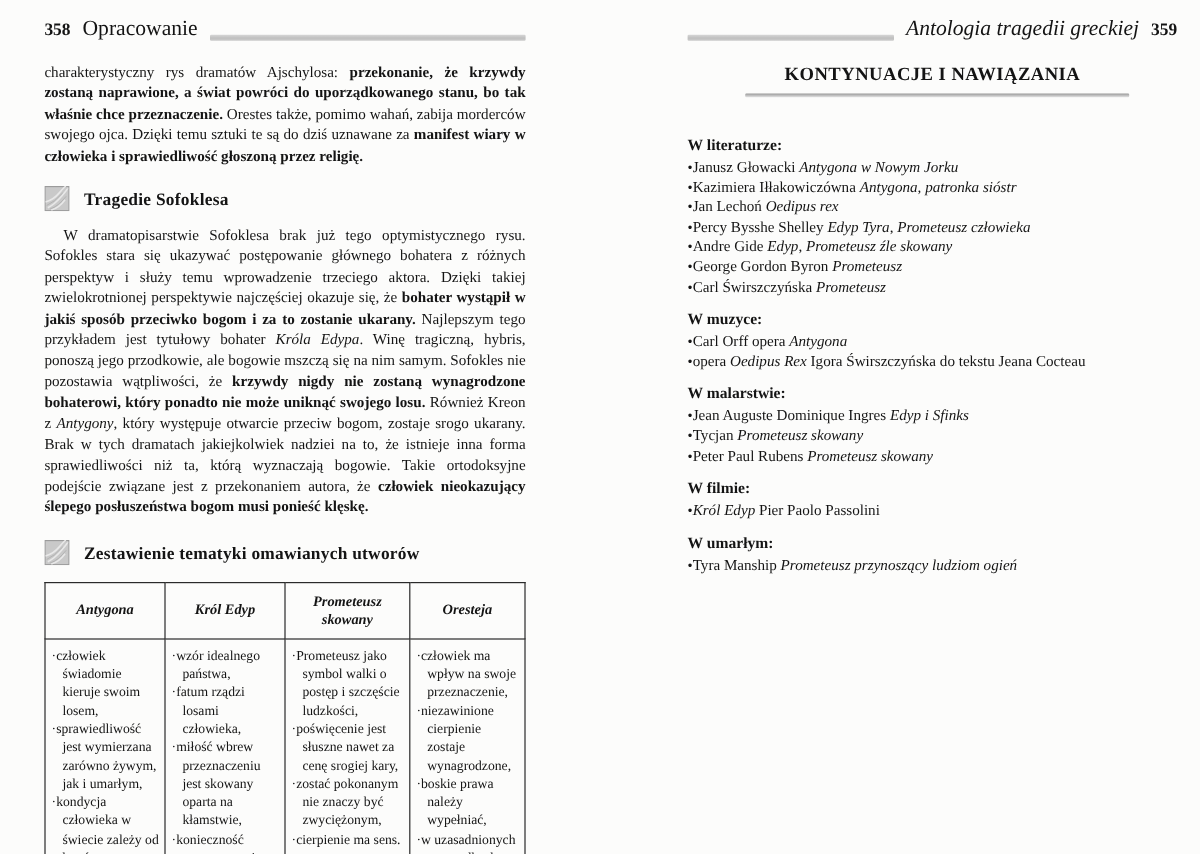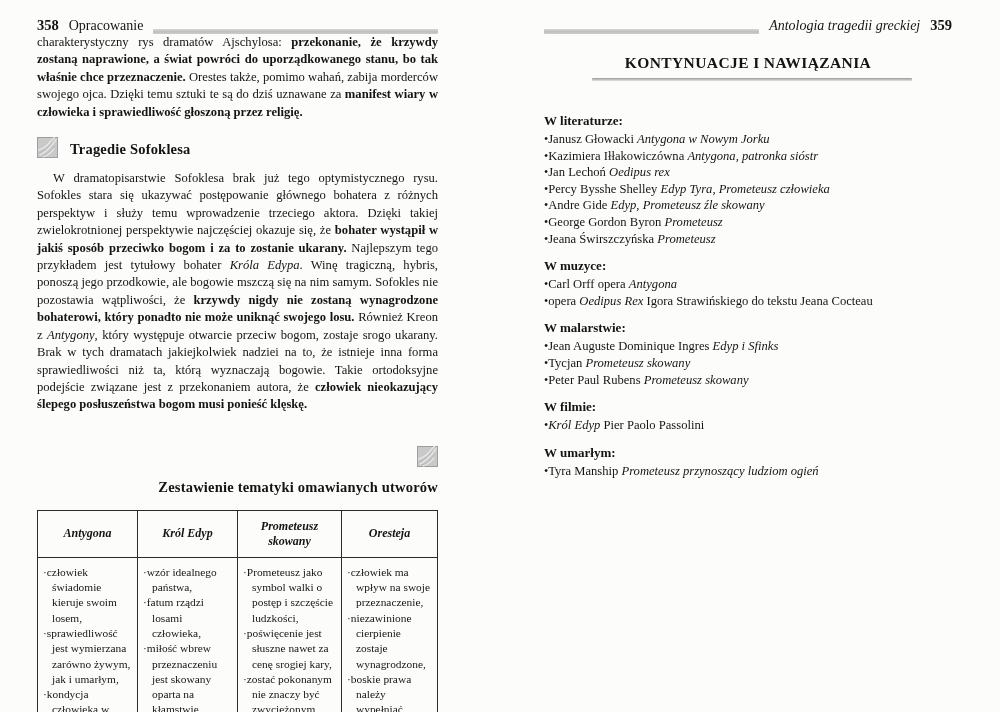--- a/index.html
+++ b/index.html
@@ -1,40 +1,40 @@
 <!DOCTYPE html>
 <html lang="pl"><head>
 <meta charset="utf-8">
 <style>
   * { margin:0; padding:0; box-sizing:border-box; }
   html,body { width:1000px; height:712px; background:#fcfcfb; overflow:hidden; }
   body { font-family:"Liberation Serif", serif; color:#141414; }
 
   .page { position:absolute; top:18px; }
   .page-left  { left:37px;  width:401px; }
-  .page-right { left:544px; width:408px; }
+  .page-right { left:573px; width:408px; }
 
   
   .pgheader { display:flex; align-items:flex-end; height:16px; }
   .pgnum   { font-weight:bold; font-size:14.5px; }
-  .runhead { font-size:14px; margin:0 10px; white-space:nowrap; }
+  .runhead { font-size:18px; margin:0 10px; white-space:nowrap; }
   .runhead.it { font-style:italic; }
   .hbar { flex:1; height:5px; background:linear-gradient(#d6d6d6,#bfbfbf 55%,#cccccc); border-radius:1px; }
 
   
   .para { font-size:12.6px; line-height:17.4px; text-align:justify; }
   .para.indent { text-indent:16px; }
   .b { font-weight:bold; }
   .i { font-style:italic; }
 
   .sect { display:flex; align-items:flex-end; gap:12px; margin:16px 0 12px 0;font-family:Liberation Serif, serif; }
   .sect h2 { font-size:14.5px; font-weight:bold; letter-spacing:0.2px; }
   .sicon { width:21px; height:21px; flex:0 0 21px; display:block; }
 
-  #intro { }
+  #intro { margin-top:18px; }
 
   
   table { width:100%; border-collapse:collapse; margin-top:14px; }
   table, th, td { border:1px solid #2a2a2a; }
   th { font-size:12px; font-weight:bold; font-style:italic; text-align:center; padding:8px 2px; }
   td { vertical-align:top; padding:7px 4px 10px 5px; }
   td ul { list-style:none; }
   td li { font-size:11.4px; line-height:15.3px; padding-left:9px; text-indent:-9px; overflow-wrap:break-word; }
   td li::before { content:"\00B7 "; }
 
@@ -75,21 +75,21 @@
         <g fill="none" stroke="#b0b0b0" stroke-width="0.8">
           <path d="M2 17 Q 9 14 16 6"></path>
           <path d="M5 20 Q 12 18 19 9"></path>
         </g>
       </svg>
       <h2>Tragedie Sofoklesa</h2>
     </div>
 
     <p class="para indent"><span>W dramatopisarstwie Sofoklesa brak już tego optymistycznego rysu. Sofokles stara się ukazywać postępowanie głównego bohatera z różnych perspektyw i służy temu wprowadzenie trzeciego aktora. Dzięki takiej zwielokrotnionej perspektywie najczęściej okazuje się, że </span><span class="b">bohater wystąpił w jakiś sposób przeciwko bogom i za to zostanie ukarany.</span><span> Najlepszym tego przykładem jest tytułowy bohater </span><span class="i">Króla Edypa</span><span>. Winę tragiczną, hybris, ponoszą jego przodkowie, ale bogowie mszczą się na nim samym. Sofokles nie pozostawia wątpliwości, że </span><span class="b">krzywdy nigdy nie zostaną wynagrodzone bohaterowi, który ponadto nie może uniknąć swojego losu.</span><span> Również Kreon z </span><span class="i">Antygony</span><span>, który występuje otwarcie przeciw bogom, zostaje srogo ukarany. Brak w tych dramatach jakiejkolwiek nadziei na to, że istnieje inna forma sprawiedliwości niż ta, którą wyznaczają bogowie. Takie ortodoksyjne podejście związane jest z przekonaniem autora, że </span><span class="b">człowiek nieokazujący ślepego posłuszeństwa bogom musi ponieść klęskę.</span></p>
 
-    <div class="sect" style="margin-top:32px;flex-direction:column;">
+    <div class="sect" style="margin-top:18px;">
       <svg class="sicon" viewBox="0 0 22 22" aria-hidden="true">
         <rect x="0.5" y="0.5" width="21" height="21" fill="#c9c9c9" stroke="#9b9b9b" stroke-width="1"></rect>
         <g fill="none" stroke="#e8e8e8" stroke-width="1.4">
           <path d="M3 19 Q 9 16 15 9 T 20 2"></path>
           <path d="M1 14 Q 8 12 13 6 T 19 0"></path>
           <path d="M6 21 Q 13 19 18 12"></path>
         </g>
         <g fill="none" stroke="#b0b0b0" stroke-width="0.8">
           <path d="M2 17 Q 9 14 16 6"></path>
           <path d="M5 20 Q 12 18 19 9"></path>
@@ -162,29 +162,29 @@
 
       <div class="grp">
         <h3>W literaturze:</h3>
         <ul>
           <li><span>Janusz Głowacki </span><span class="i">Antygona w Nowym Jorku</span></li>
           <li><span>Kazimiera Iłłakowiczówna </span><span class="i">Antygona, patronka sióstr</span></li>
           <li><span>Jan Lechoń </span><span class="i">Oedipus rex</span></li>
           <li><span>Percy Bysshe Shelley </span><span class="i">Edyp Tyra</span><span>, </span><span class="i">Prometeusz człowieka</span></li>
           <li><span>Andre Gide </span><span class="i">Edyp</span><span>, </span><span class="i">Prometeusz źle skowany</span></li>
           <li><span>George Gordon Byron </span><span class="i">Prometeusz</span></li>
-          <li><span>Jeana Świrszczyńska </span><span class="i">Prometeusz</span></li>
+          <li><span>Carl Świrszczyńska </span><span class="i">Prometeusz</span></li>
         </ul>
       </div>
 
       <div class="grp">
         <h3>W muzyce:</h3>
         <ul>
           <li><span>Carl Orff opera </span><span class="i">Antygona</span></li>
-          <li><span>opera </span><span class="i">Oedipus Rex</span><span> Igora Strawińskiego do tekstu Jeana Cocteau</span></li>
+          <li><span>opera </span><span class="i">Oedipus Rex</span><span> Igora Świrszczyńska do tekstu Jeana Cocteau</span></li>
         </ul>
       </div>
 
       <div class="grp">
         <h3>W malarstwie:</h3>
         <ul>
           <li><span>Jean Auguste Dominique Ingres </span><span class="i">Edyp i Sfinks</span></li>
           <li><span>Tycjan </span><span class="i">Prometeusz skowany</span></li>
           <li><span>Peter Paul Rubens </span><span class="i">Prometeusz skowany</span></li>
         </ul>

